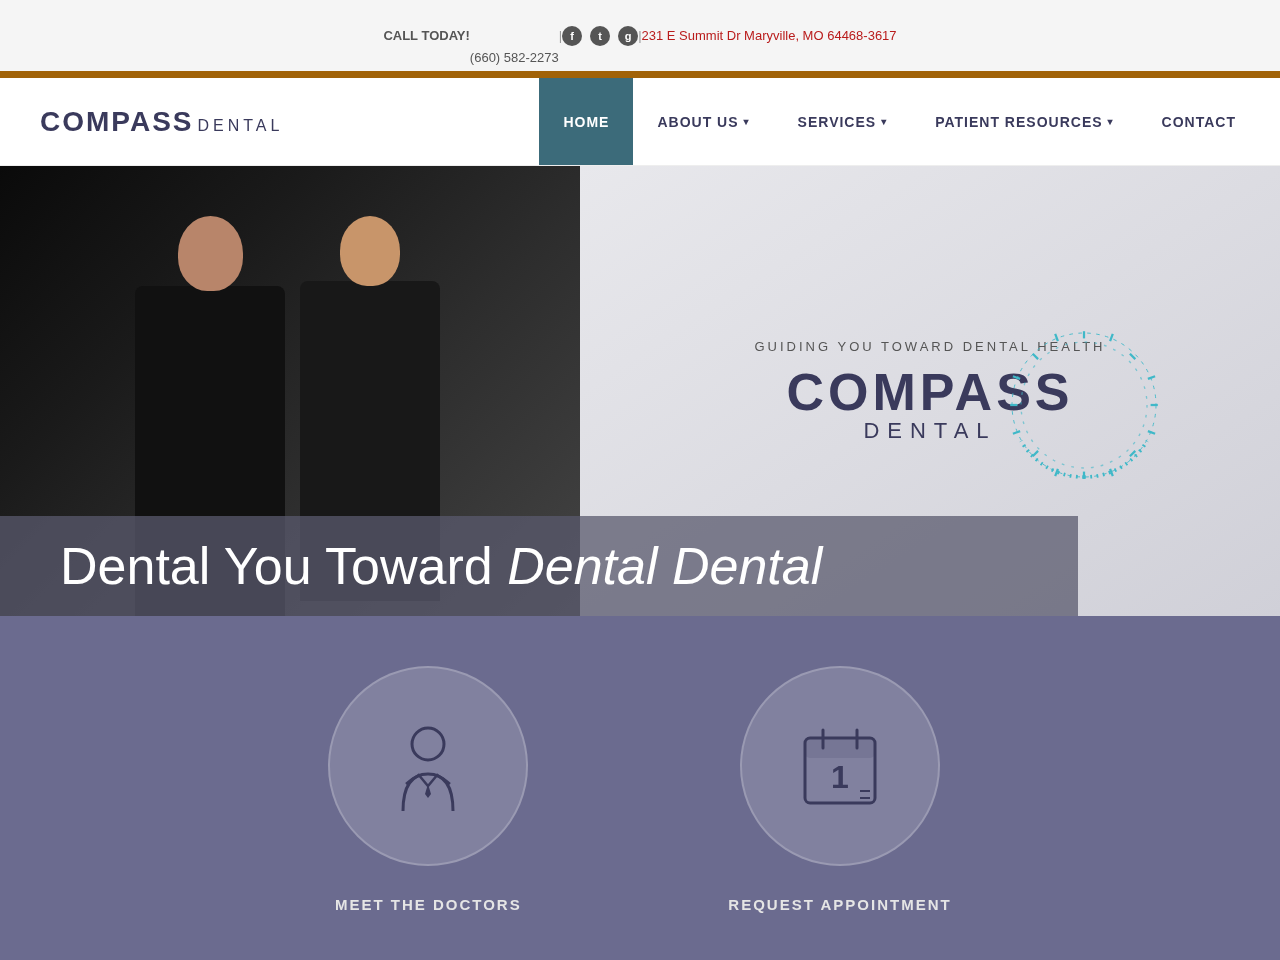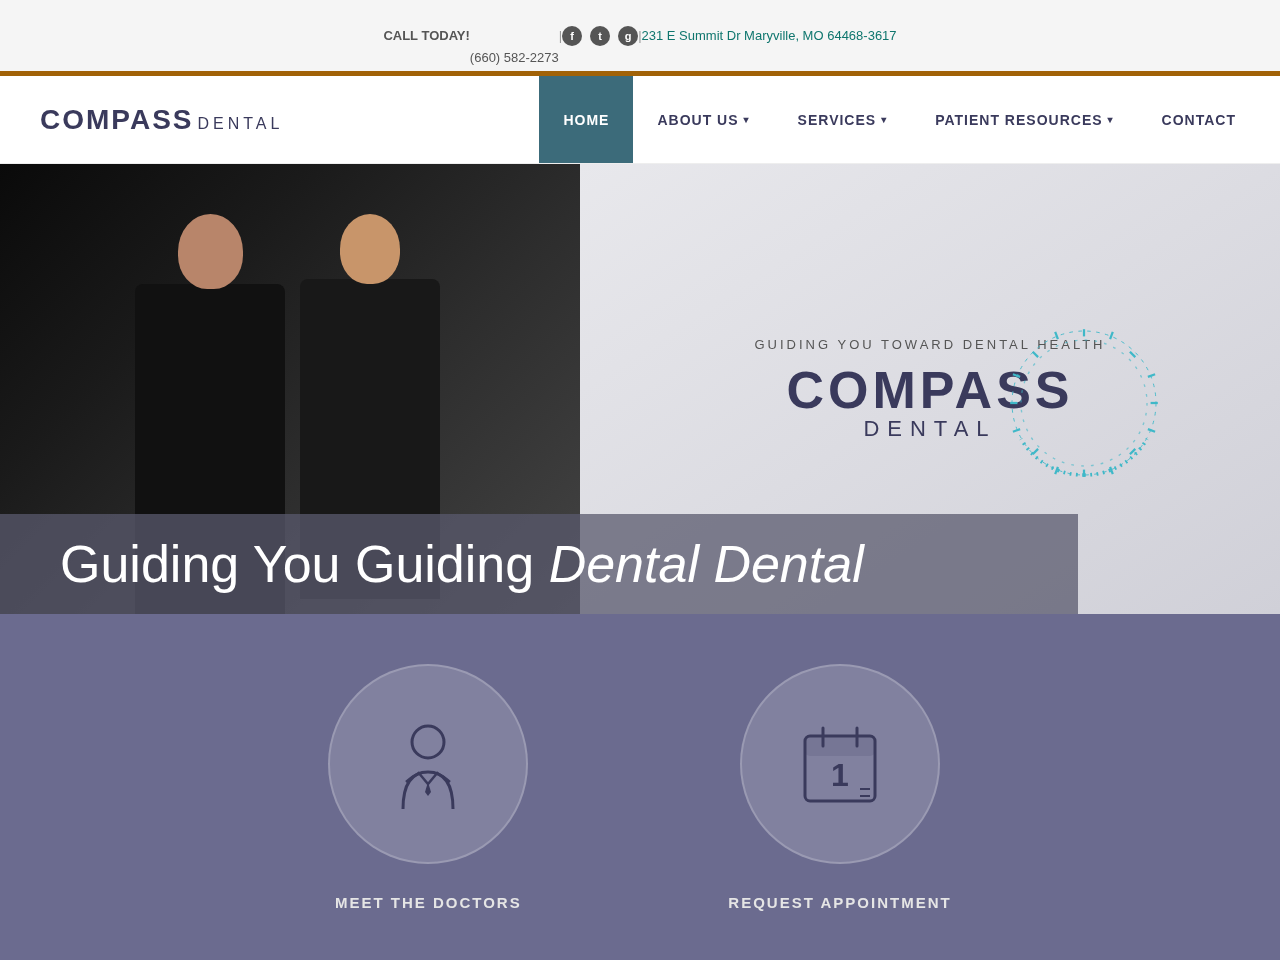--- a/index.html
+++ b/index.html
@@ -8,33 +8,33 @@
     
     .top-bar {
       background: #f5f5f5;
       display: flex;
       align-items: center;
       justify-content: center;
       padding: 6px 20px;
       font-size: 13px;
       color: #555;
       gap: 0;
-      border-bottom: 5px solid #a16207;
+      border-bottom: 7px solid #a16207;
     }
     .top-bar .divider { color: #999; }
     .top-bar .social-icons { display: flex; gap: 8px; align-items: center; }
     .top-bar .social-icon {
       width: 20px; height: 20px;
       background: #555;
       color: white;
       border-radius: 50%;
       display: flex; align-items: center; justify-content: center;
       font-size: 11px; font-weight: bold; cursor: pointer;
     }
-    .top-bar .address { color: #0f766e; }
+    .top-bar .address { color: #b91c1c; }
 
     
     nav {
       display: flex;
       align-items: center;
       background: white;
       border-bottom: 1px solid #eee;
       height: 88px;
       padding: 0 20px;
     }
@@ -376,21 +376,21 @@
               <line x1="132" y1="179" x2="129" y2="171"></line>
             </g>
           </svg>
         </div>
       </div>
     </div>
   </div>
 
   <div class="hero-tagline-bar">
     <span class="hero-tagline">
-      <span>Guiding You Guiding </span><em>Dental Dental</em>
+      <span>Dental You Toward </span><em>Dental Dental</em>
     </span>
   </div>
 </div>
 
 <div class="cards-section">
 
   <div class="card">
     <div class="card-circle">
       <svg viewBox="0 0 100 100" xmlns="http://www.w3.org/2000/svg">
 

